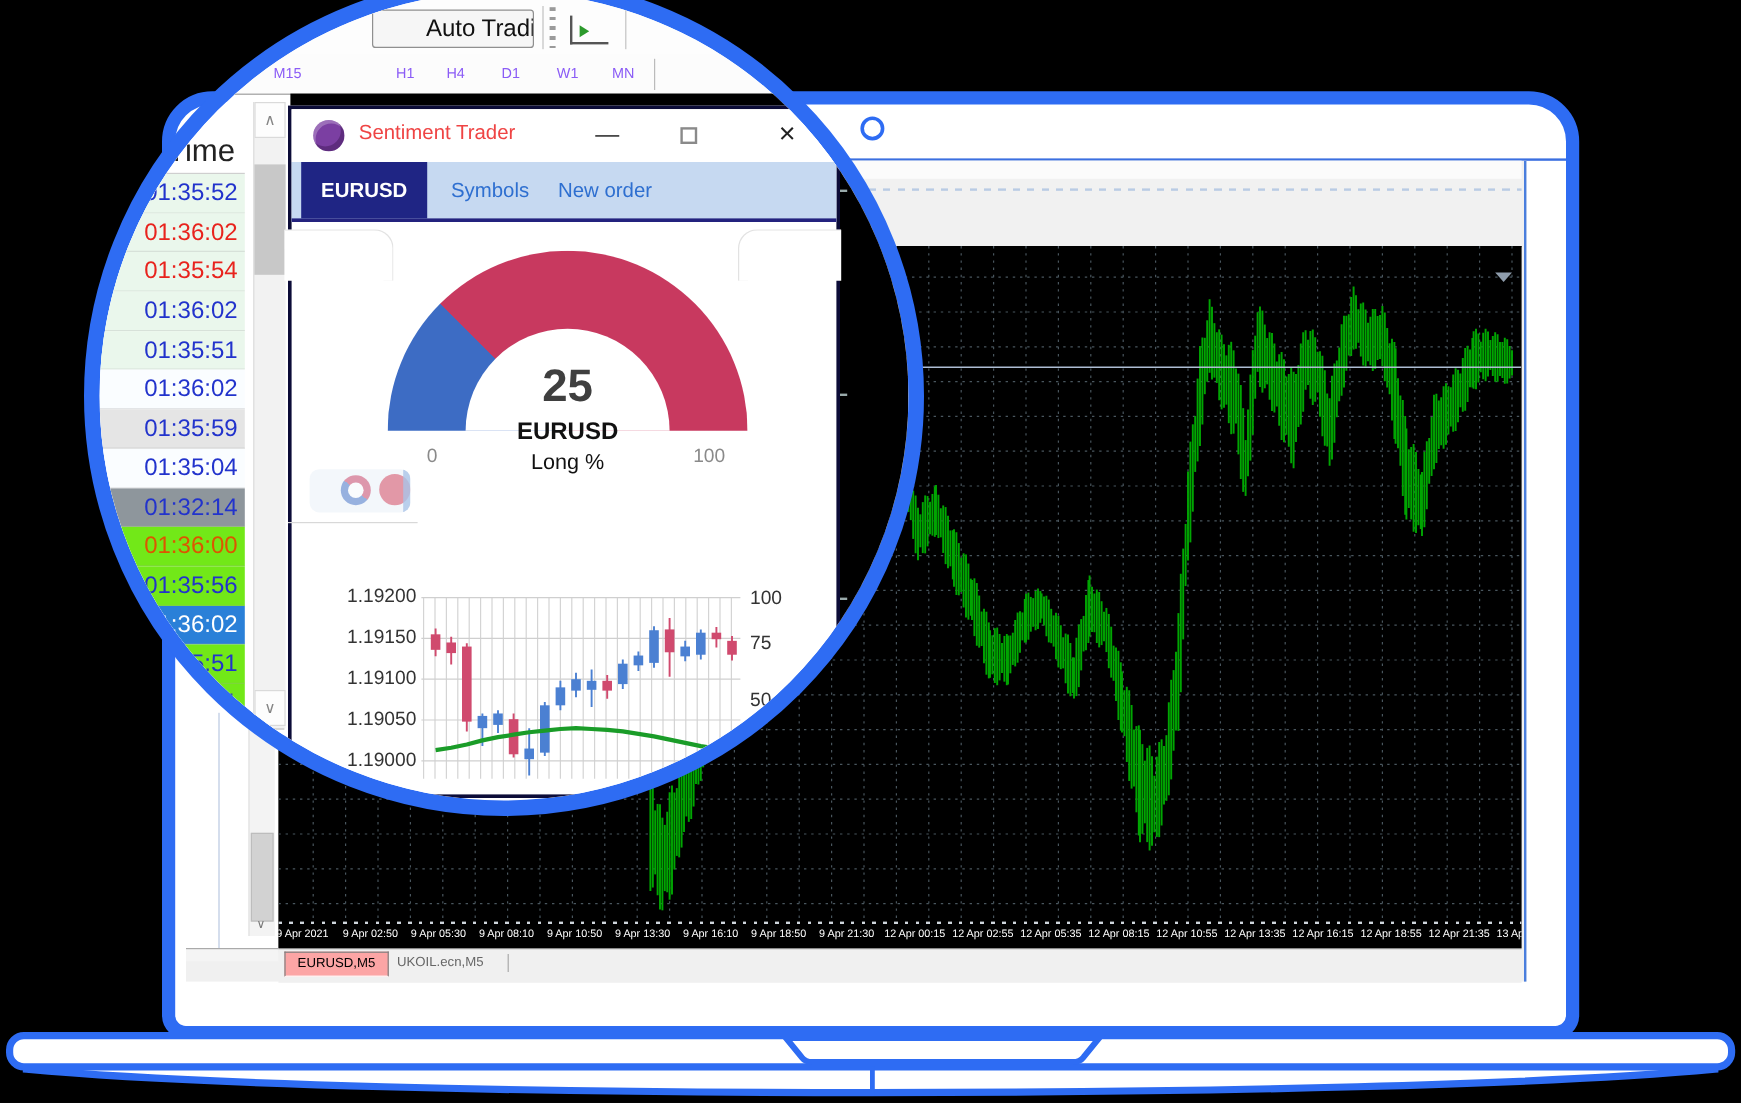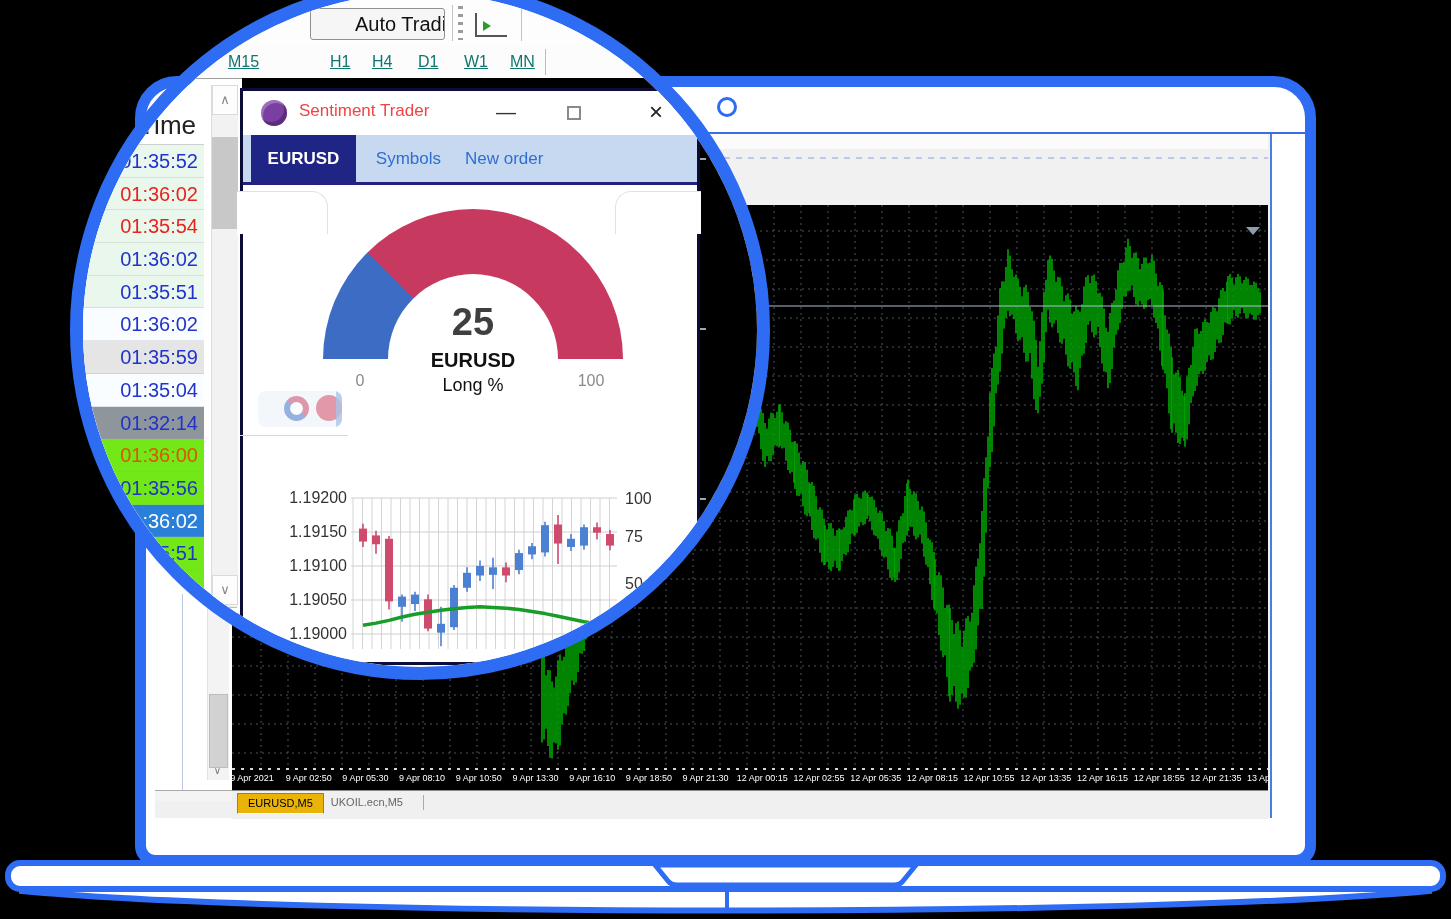--- a/index.html
+++ b/index.html
@@ -24,37 +24,37 @@
   #band-white{left:0;top:0;width:1036px;height:15px;background:#fbfbfb;}
   #band-dash{left:0;top:23px;width:1036px;height:2px;
     background:repeating-linear-gradient(90deg,#b9cbe4 0 6px,transparent 6px 12px);}
   #blackchart{left:0;top:71px;width:1036px;height:585px;background:#000;overflow:hidden;}
   #tickrow{left:0;top:563px;width:1036px;height:2px;
     background:repeating-linear-gradient(90deg,#cfd6dd 0 3px,transparent 3px 9px);}
   #xlabels{left:0;top:568px;width:1036px;height:16px;}
   .xlab{position:absolute;top:0;transform:translateX(-50%);color:#fff;font-size:9px;white-space:nowrap;}
   #tabbar{left:0;top:656px;width:1036px;height:28px;background:#f0f0f0;border-top:1px solid #8a8a8a;}
   .btab{position:absolute;top:2px;height:19px;line-height:19px;font-size:11px;padding:0 10px;color:#666;}
-  .btab.active{background:#eab308;border:1px solid #808080;border-bottom:1px solid #fff;color:#000;}
+  .btab.active{background:#fca5a5;border:1px solid #808080;border-bottom:1px solid #fff;color:#000;}
   .btab-sep{position:absolute;top:4px;width:1px;height:15px;background:#aaa;}
   
   #circle{left:70px;top:-20px;width:700px;height:700px;border:13px solid #2e6cf3;border-radius:50%;
     box-sizing:border-box;background:#fff;overflow:hidden;z-index:40;}
   
   #m-toolbar{left:0;top:0;width:674px;height:52px;background:#fdfdfd;border-bottom:1px solid #b5b5b5;}
   #at-btn{left:227px;top:15px;width:135px;height:32px;border:1px solid #8f8f8f;border-radius:3px;background:#f6f6f6;
     font-size:20px;color:#111;line-height:30px;white-space:nowrap;overflow:hidden;text-align:right;padding-right:8px;box-sizing:border-box;padding-left:44px;}
   #tb-sep1{left:369px;top:12px;width:1px;height:36px;background:#c2c2c2;}
   .grip{width:5px;height:34px;background:repeating-linear-gradient(#9a9a9a 0 3px,transparent 3px 8px);}
   #axes-ic{left:392px;top:20px;width:30px;height:22px;border-left:2px solid #555;border-bottom:2px solid #555;}
   #axes-ic i{position:absolute;left:6px;top:8px;width:0;height:0;border:5px solid transparent;border-left:8px solid #2c9a2c;}
   #tb-sep2{left:438px;top:12px;width:1px;height:36px;background:#c2c2c2;}
   
   #m-tfbar{left:0;top:52px;width:674px;height:33px;background:#fcfcfc;border-bottom:1px solid #9f9f9f;}
-  .tf{position:absolute;top:0;height:33px;line-height:33px;font-size:16px;color:#0f766e;text-decoration:underline;}
+  .tf{position:absolute;top:0;height:33px;line-height:33px;font-size:12px;color:#8b5cf6;}
   #tf-sep{left:462px;top:4px;width:1px;height:26px;background:#bbb;}
   #m-blackstrip{left:159px;top:85px;width:515px;height:13px;background:#000;}
   #m-blackright{left:617px;top:95px;width:57px;height:515px;background:#000;}
   .m-tick{position:absolute;width:6px;height:2px;background:#9aa;}
   
   #m-timepanel{left:0px;top:92px;width:154px;height:540px;background:#fff;}
   #tp-close{left:125px;top:3px;width:24px;height:24px;font-size:17px;font-weight:bold;color:#222;text-align:center;line-height:24px;}
   #tp-header{left:0;top:20px;width:121px;height:40px;border-bottom:1px solid #cfcfcf;
     font-size:26px;color:#222;text-align:right;padding-right:8px;line-height:40px;box-sizing:border-box;}
   #tp-rows{left:0;top:60px;width:121px;}

